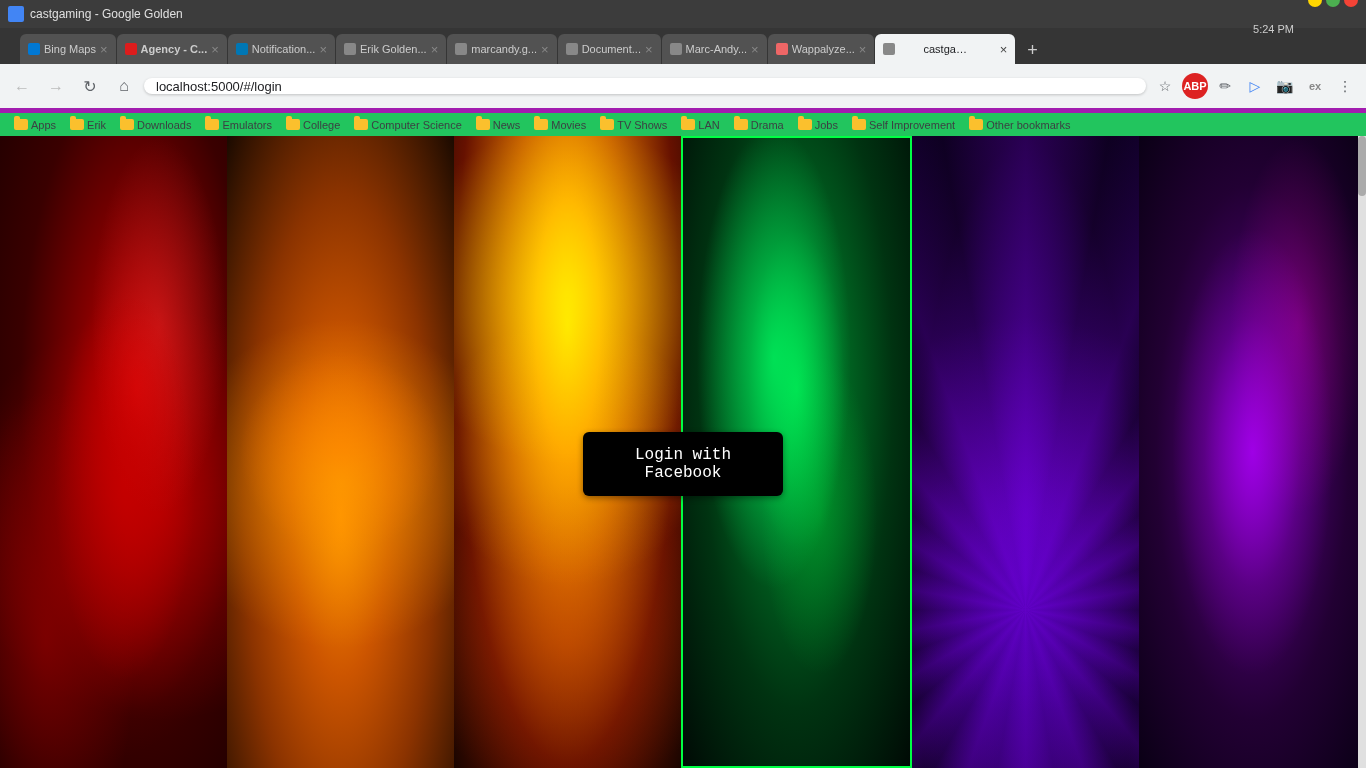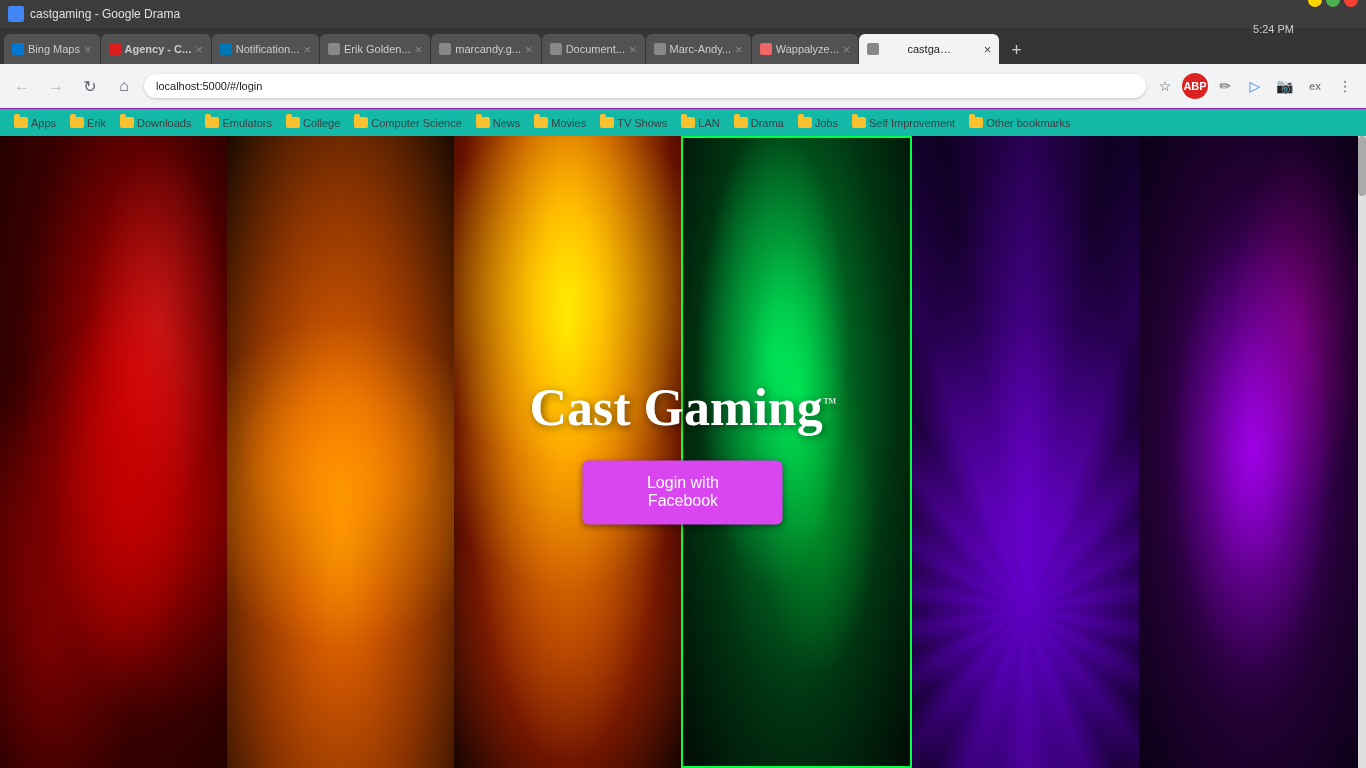--- a/index.html
+++ b/index.html
@@ -30,21 +30,21 @@
     .tb-min { background: #ffd600; }
     .tb-max { background: #4caf50; }
     .tb-close { background: #f44336; }
 
     
     .tab-bar {
       height: 36px;
       background: #353535;
       display: flex;
       align-items: flex-end;
-      padding: 0 4px;
+      padding: 0 20px;
       overflow: hidden;
     }
     .tab {
       display: flex;
       align-items: center;
       height: 30px;
       background: #525252;
       border-radius: 6px 6px 0 0;
       padding: 0 8px;
       font-size: 11px;
@@ -83,44 +83,44 @@
       gap: 6px;
     }
     .nav-btn {
       width: 28px; height: 28px; border-radius: 50%;
       border: none; background: transparent; color: #5f6368;
       font-size: 16px; cursor: pointer; display: flex; align-items: center; justify-content: center;
     }
     .nav-btn:disabled { color: #bbb; cursor: default; }
     .address-bar {
       flex: 1;
-      height: 24px;
+      height: 16px;
       border-radius: 14px;
       border: none;
       background: #fff;
       padding: 0 12px;
-      font-size: 11px;
+      font-size: 13px;
       color: #202124;
       box-shadow: 0 1px 3px rgba(0,0,0,0.2);
       outline: none;
     }
     .toolbar-icons {
       display: flex; align-items: center; gap: 4px;
     }
     .toolbar-icon {
       width: 26px; height: 26px; border-radius: 50%;
       display: flex; align-items: center; justify-content: center;
       font-size: 14px; color: #5f6368; cursor: pointer;
     }
 
     
     .bookmarks-bar {
       height: 28px;
-      background: #14b8a6;
-      border-top: 1px solid #a21caf;
+      background: #22c55e;
+      border-top: 5px solid #a21caf;
       display: flex;
       align-items: center;
       padding: 0 8px;
       gap: 2px;
       overflow: hidden;
     }
     .bookmark-item {
       display: flex; align-items: center;
       padding: 2px 6px;
       border-radius: 4px;
@@ -275,29 +275,30 @@
       text-shadow: 2px 2px 8px rgba(0,0,0,0.5);
       font-family: 'Times New Roman', serif;
     }
     .tm-sup {
       font-size: 14px;
       vertical-align: super;
       font-weight: normal;
     }
     .login-btn {
       margin-top: 24px;
-      background: #d946ef;
+      background: #000000;
       color: white;
       border: none;
       border-radius: 6px;
       padding: 14px 28px;
       font-size: 16px;
       cursor: pointer;
       box-shadow: 0 2px 6px rgba(0,0,0,0.4);
       width: 200px;
+      font-family: Liberation Mono, monospace;
     }
 
     
     .scrollbar-hint {
       position: absolute;
       right: 0;
       top: 0;
       width: 8px;
       height: 100%;
       background: #e0e0e0;
@@ -311,21 +312,21 @@
       height: 60px;
       background: #aaa;
       border-radius: 4px;
     }
   </style>
 </head>
 <body>
 
 <div class="title-bar">
   <span class="title-bar-favicon"></span>
-  <span class="title-bar-title">castgaming - Google Drama</span>
+  <span class="title-bar-title">castgaming - Google Golden</span>
   <div class="title-bar-controls">
 
     <span style="font-size:11px;margin-right:10px;color:#ccc;margin-top:30px;">5:24 PM</span>
     <span class="title-bar-btn tb-min"></span>
     <span class="title-bar-btn tb-max"></span>
     <span class="title-bar-btn tb-close"></span>
   </div>
 </div>
 
 <div class="tab-bar">
@@ -463,22 +464,19 @@
     <div class="panel panel-2"></div>
     <div class="panel panel-3"></div>
     <div class="panel panel-4"></div>
     <div class="panel panel-5">
       <div class="panel-5-lines"></div>
     </div>
     <div class="panel panel-6"></div>
   </div>
 
   <div class="center-overlay">
-    <div class="app-title">
-      <span>Cast Gaming</span><span class="tm-sup">™</span>
-    </div>
     <button class="login-btn">Login with Facebook</button>
   </div>
 
   <div class="scrollbar-hint">
     <div class="scrollbar-thumb"></div>
   </div>
 </div>
 
 </body></html>

